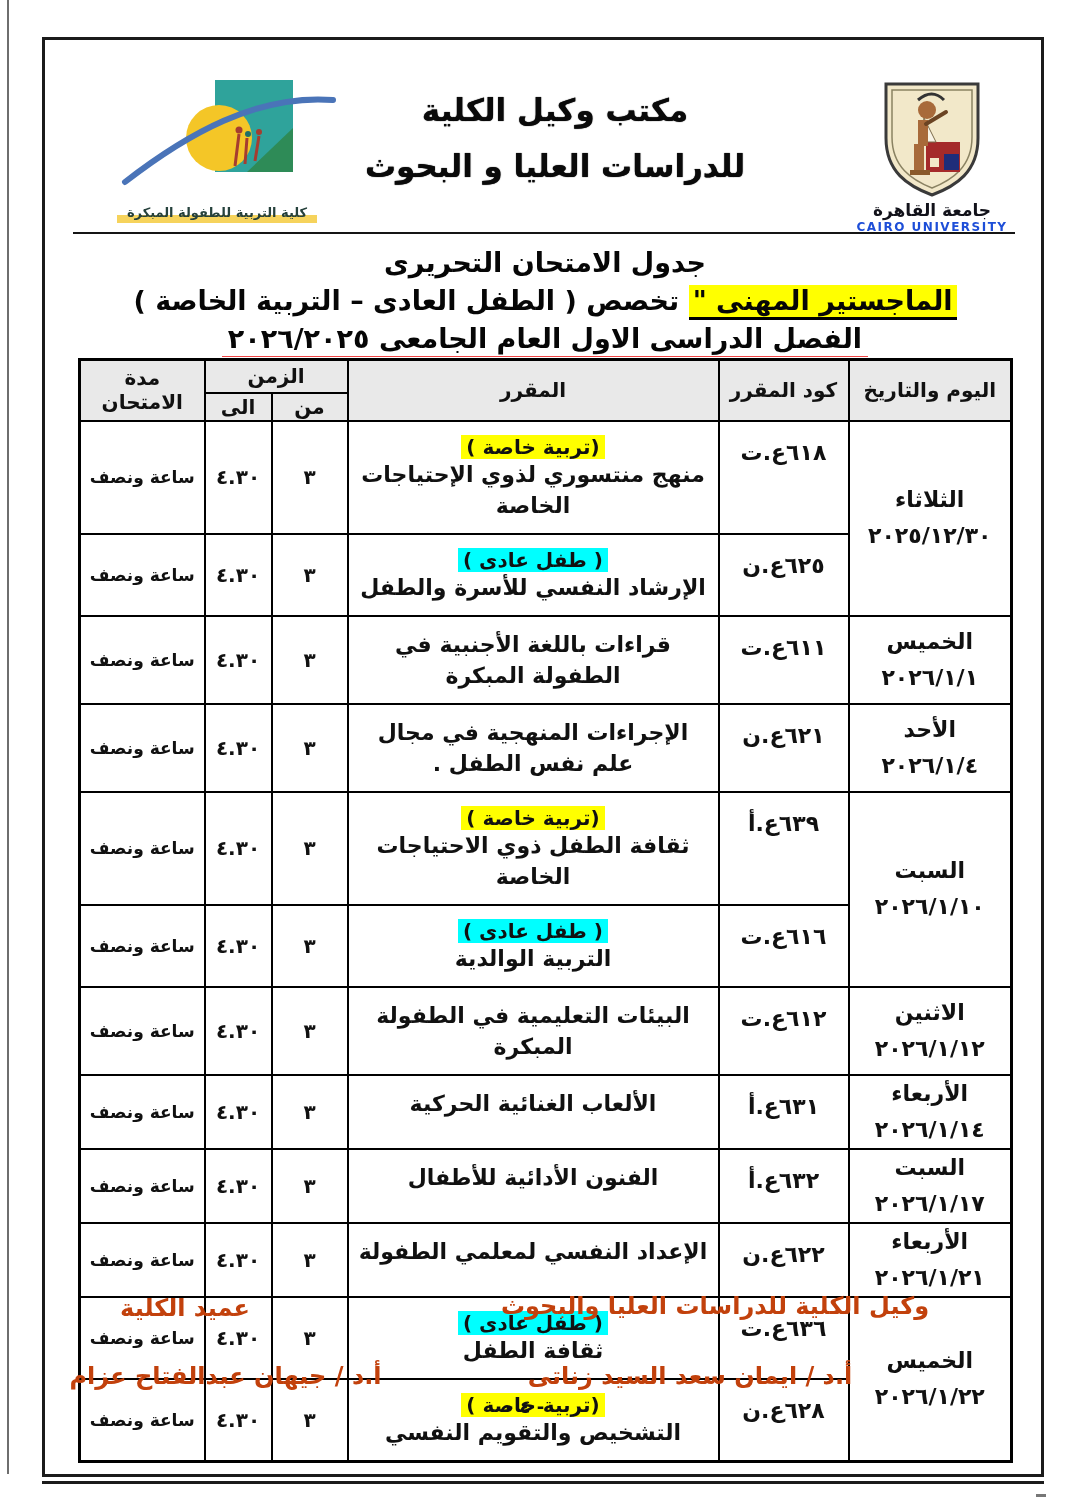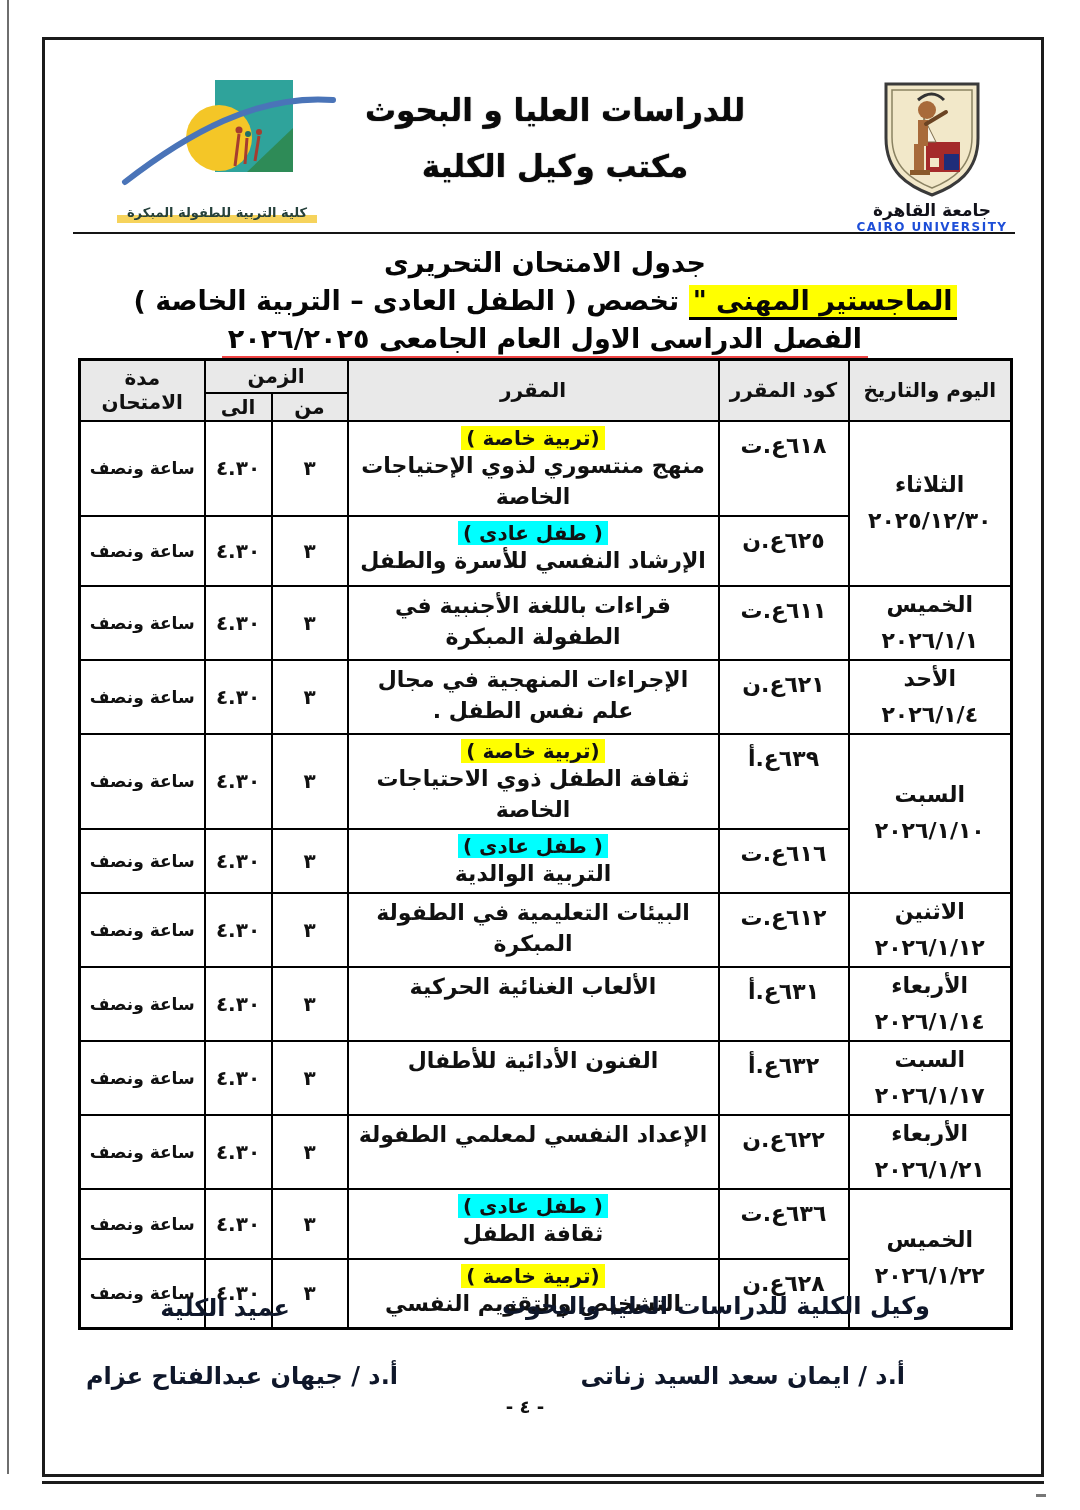--- a/index.html
+++ b/index.html
@@ -26,39 +26,39 @@
   .univ-logo { position:absolute; left:802px; top:40px; width:170px; text-align:center; }
   .univ-ar { font-size:17px; font-weight:700; color:#12121a; margin-top:2px; }
   .univ-en { font-size:12px; font-weight:700; letter-spacing:1.5px; color:#1d4ed8;text-decoration:underline; }
 
   .divider { position:absolute; left:28px; top:192px; width:942px; height:2px; background:#151515; }
 
   
   .titles { position:absolute; left:50px; top:204px; width:900px; text-align:center; direction:rtl; }
   .title-line { font-size:27px; font-weight:700; line-height:38px; color:#060606; }
   .hl-yellow { padding:0 4px 1px; border-bottom:3px solid #000; }
-  .underline-thick { border-bottom:3px solid #ef4444; padding:0 6px 2px; }
+  .underline-thick { border-bottom:1px solid #ef4444; padding:0 6px 2px; }
 
   
   table.exam { position:absolute; left:33px; top:318px; width:934px; border-collapse:collapse;
                table-layout:fixed; direction:rtl; border:3px solid #000; }
   .exam th, .exam td { border:2px solid #000; text-align:center; vertical-align:middle; overflow:hidden; }
   .exam thead th { background:#e9e9e9; font-size:20px; font-weight:700;margin-top:44px; }
   .exam thead tr:first-child { height:33px; }
   .exam thead tr:last-child  { height:28px; }
   td.day-cell { font-size:22px; font-weight:700; line-height:36px; }
-  td.code-cell { font-size:22px; font-weight:700; vertical-align:top; padding-top:11px; }
-  td.course-cell { vertical-align:top; padding:3px 8px; }
+  td.code-cell { font-size:22px; font-weight:700; vertical-align:top; padding-top:18px; }
+  td.course-cell { vertical-align:top; padding:12px 8px; }
   .course-tag { display:inline-block; font-size:20px; font-weight:700; padding:0 5px; margin-top:1px; }
   .course-name { font-size:22px; font-weight:700; line-height:31px; }
   td.time-cell { font-size:20px; font-weight:700; }
   td.dur-cell { font-size:17px; font-weight:700; }
 
   
-  .sig { position:absolute; text-align:right; font-size:24px; font-weight:700; direction:rtl; color:#0f172a; }
+  .sig { position:absolute; text-align:center; font-size:24px; font-weight:700; direction:rtl; color:#c2410c; }
   .sig-right-title { left:455px; top:1252px; width:430px; }
   .sig-left-title  { left:35px;  top:1254px; width:210px; }
   .sig-right-name  { left:430px; top:1322px; width:430px; }
   .sig-left-name   { left:8px;   top:1322px; width:345px; }
   .page-num { position:absolute; left:380px; top:1356px; width:200px; text-align:center;
               font-size:18px; font-weight:700; direction:rtl; }
 </style>
 </head>
 <body dir="rtl">
 
@@ -76,22 +76,22 @@
       <path d="M118 90 L122 58 M128 88 L130 62 M138 85 L142 60" stroke="#a63d2f" stroke-width="3" fill="none"></path>
       <circle cx="122" cy="54" r="3.5" fill="#a63d2f"></circle>
       <circle cx="131" cy="58" r="3" fill="#1f6f68"></circle>
       <circle cx="142" cy="56" r="3" fill="#a63d2f"></circle>
       <path d="M8 106 C 70 58, 140 18, 216 24" stroke="#4a74b8" stroke-width="6" fill="none" stroke-linecap="round"></path>
     </svg>
     <div class="faculty-caption">كلية التربية للطفولة المبكرة</div>
   </div>
 
   <div class="office-title">
+    <div>مكتب وكيل الكلية</div>
     <div>للدراسات العليا و البحوث</div>
-    <div>مكتب وكيل الكلية</div>
   </div>
 
   <div class="univ-logo">
     <svg width="104" height="118" viewBox="0 0 104 118" style="display:block;margin:0 auto;">
       <path d="M6 4 H98 V58 C98 92 76 106 52 115 C28 106 6 92 6 58 Z" fill="#f2e8c9" stroke="#3a3a3a" stroke-width="3"></path>
       <path d="M12 10 H92 V57 C92 87 72 100 52 108 C32 100 12 87 12 57 Z" fill="none" stroke="#8a8262" stroke-width="1.5"></path>
       <rect x="46" y="62" width="34" height="30" fill="#a52a2a"></rect>
       <rect x="64" y="74" width="15" height="16" fill="#1f2d7a"></rect>
       <rect x="50" y="78" width="9" height="9" fill="#f2e8c9"></rect>
       <circle cx="47" cy="30" r="9" fill="#a86a3a"></circle>

